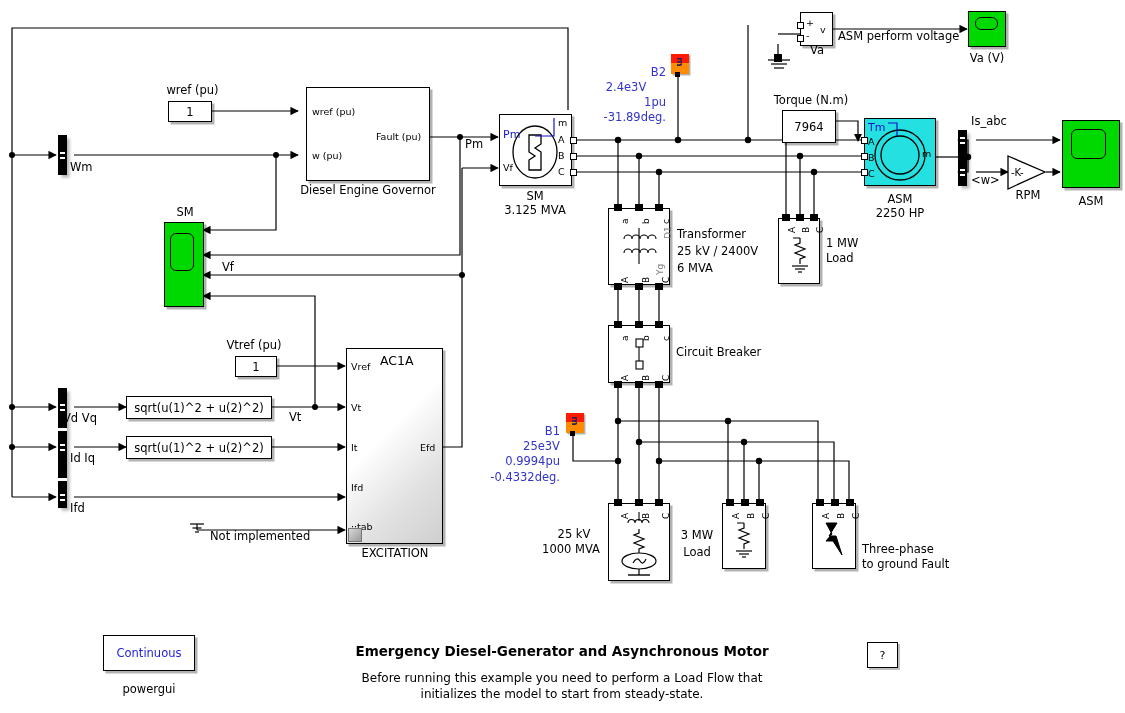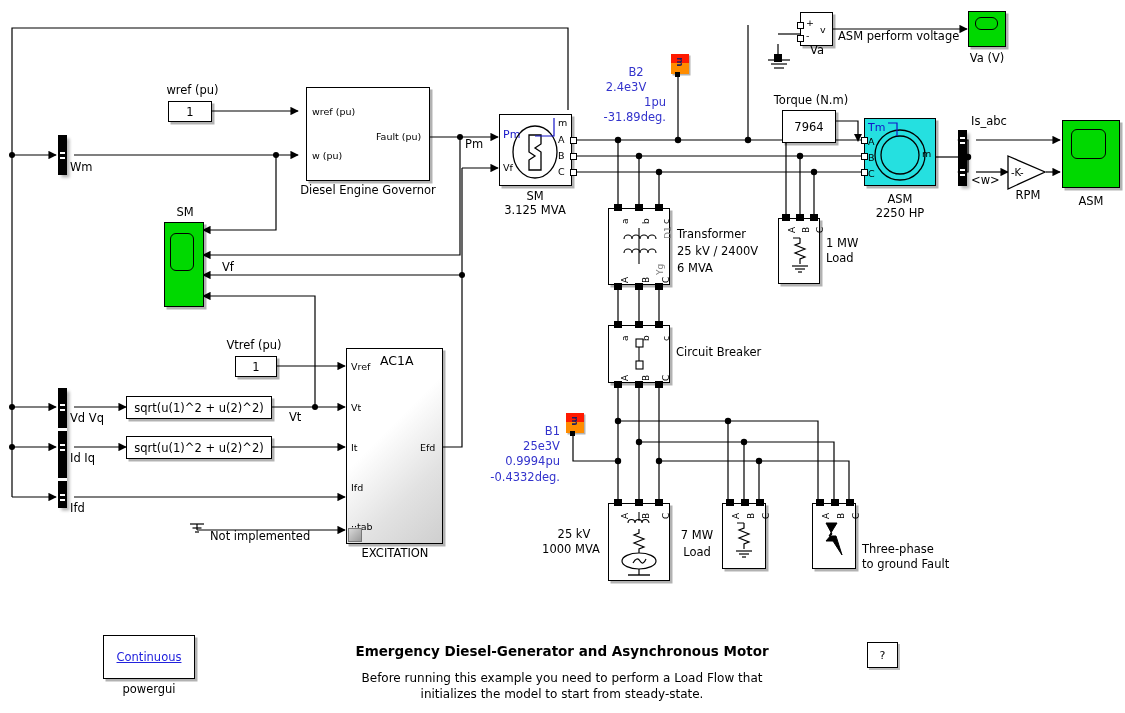--- a/index.html
+++ b/index.html
@@ -221,21 +221,21 @@
 <div style="position:absolute;left:570px;top:169px;width:5px;height:5px;border:1px solid #000;background:#fff;"></div>
 <div class="lbl c" style="left:505px;top:190px;width:60px;">SM</div>
 <div class="lbl c" style="left:495px;top:204px;width:80px;">3.125 MVA</div>
 
 <div class="meas" style="left:671px;top:54px;">
   <div class="top"></div>
     <div class="bot"></div>
   <div class="m">m</div>
 </div>
 <div style="position:absolute;left:675px;top:72px;width:5px;height:5px;background:#000;"></div>
-<div class="lbl blue" style="left:606px;top:66px;width:60px;text-align:center;">B2</div>
+<div class="lbl blue" style="left:606px;top:66px;width:60px;text-align:right;">B2</div>
 <div class="lbl blue" style="left:586px;top:81px;width:80px;text-align:center;">2.4e3V</div>
 <div class="lbl blue" style="left:586px;top:96px;width:80px;text-align:right;">1pu</div>
 <div class="lbl blue" style="left:576px;top:111px;width:90px;text-align:right;">-31.89deg.</div>
 
 <div class="blk" style="left:800px;top:12px;width:33px;height:34px;"></div>
 <div class="port" style="left:806px;top:17px;">+</div>
 <div class="port" style="left:806px;top:30px;">-</div>
 <div class="port" style="left:820px;top:24px;">v</div>
 <div style="position:absolute;left:797px;top:22px;width:5px;height:5px;border:1px solid #000;background:#fff;"></div>
 <div style="position:absolute;left:797px;top:35px;width:5px;height:5px;border:1px solid #000;background:#fff;"></div>
@@ -382,21 +382,21 @@
 <div class="vrot" style="left:761px;top:519px;">C</div>
 <svg style="position:absolute;left:722px;top:503px;width:44px;height:66px;">
   <path d="M 15 20 L 22 20 M 22 20 L 22 25 L 17 27 L 27 31 L 17 35 L 27 39 L 22 41 L 22 46" fill="none" stroke="#000" stroke-width="1.2"></path>
   <line x1="14" y1="48" x2="30" y2="48" stroke="#000" stroke-width="1.2"></line>
   <line x1="17" y1="51" x2="27" y2="51" stroke="#000" stroke-width="1.2"></line>
   <line x1="20" y1="54" x2="24" y2="54" stroke="#000" stroke-width="1.2"></line>
 </svg>
 <div style="position:absolute;left:726px;top:499px;width:8px;height:7px;background:#000;"></div>
 <div style="position:absolute;left:741px;top:499px;width:8px;height:7px;background:#000;"></div>
 <div style="position:absolute;left:756px;top:499px;width:8px;height:7px;background:#000;"></div>
-<div class="lbl c" style="left:676px;top:529px;width:42px;">7 MW</div>
+<div class="lbl c" style="left:676px;top:529px;width:42px;">3 MW</div>
 <div class="lbl c" style="left:676px;top:546px;width:42px;">Load</div>
 
 <div class="blk" style="left:812px;top:503px;width:44px;height:66px;"></div>
 <div class="vrot" style="left:821px;top:519px;">A</div>
 <div class="vrot" style="left:836px;top:519px;">B</div>
 <div class="vrot" style="left:851px;top:519px;">C</div>
 <svg style="position:absolute;left:812px;top:503px;width:44px;height:66px;">
   <path d="M 14 20 L 25 20 L 17 33 L 24 33 L 30 52 L 21 38 L 14 38 L 20 31 Z" fill="#000" stroke="#000" stroke-width="1"></path>
 </svg>
 <div style="position:absolute;left:816px;top:499px;width:8px;height:7px;background:#000;"></div>
@@ -407,21 +407,21 @@
 
 <div class="busbar" style="left:58px;top:388px;width:9px;height:120px;"></div>
 <div class="busnub" style="left:60px;top:404px;"></div>
 <div class="busnub" style="left:60px;top:409px;"></div>
 <div class="busnub" style="left:60px;top:444px;"></div>
 <div class="busnub" style="left:60px;top:449px;"></div>
 <div class="busnub" style="left:60px;top:494px;"></div>
 <div class="busnub" style="left:60px;top:499px;"></div>
 <div style="position:absolute;left:58px;top:428px;width:9px;height:3px;background:#fff;"></div>
 <div style="position:absolute;left:58px;top:478px;width:9px;height:3px;background:#fff;"></div>
-<div class="lbl" style="left:70px;top:412px;">Vd Vq</div>
+<div class="lbl" style="left:63px;top:412px;">Vd Vq</div>
 <div class="lbl" style="left:70px;top:452px;">Id Iq</div>
 <div class="lbl" style="left:70px;top:502px;">Ifd</div>
 
 <div class="valbox" style="left:126px;top:396px;width:146px;height:23px;font-size:11.5px;">sqrt(u(1)^2 + u(2)^2)</div>
 <div class="valbox" style="left:126px;top:436px;width:146px;height:23px;font-size:11.5px;">sqrt(u(1)^2 + u(2)^2)</div>
 <div class="lbl" style="left:289px;top:411px;">Vt</div>
 
 <div class="lbl c" style="left:218px;top:339px;width:72px;">Vtref (pu)</div>
 <div class="valbox" style="left:235px;top:356px;width:42px;height:21px;">1</div>
 
@@ -431,20 +431,20 @@
 <div class="port" style="left:351px;top:442px;">It</div>
 <div class="port" style="left:351px;top:482px;">Ifd</div>
 <div class="port" style="left:351px;top:521px;">··tab</div>
 <div class="port" style="left:420px;top:442px;">Efd</div>
 <div class="lbl" style="left:380px;top:354px;font-size:12.5px;">AC1A</div>
 <div class="lbl c" style="left:345px;top:547px;width:100px;">EXCITATION</div>
 <div style="position:absolute;left:348px;top:528px;width:12px;height:12px;
      background:linear-gradient(135deg,#d8d8d8,#9a9a9a);border:1px solid #777;"></div>
 <div class="lbl" style="left:210px;top:530px;">Not implemented</div>
 
-<div class="powerbox" style="left:103px;top:635px;width:92px;height:44px;text-decoration:underline;">Continuous</div>
+<div class="powerbox" style="left:103px;top:635px;width:92px;height:36px;">Continuous</div>
 <div class="lbl c" style="left:109px;top:683px;width:80px;">powergui</div>
 
 <div class="title" style="left:262px;top:643px;width:600px;">Emergency Diesel-Generator and Asynchronous Motor</div>
 <div class="subt" style="left:262px;top:670px;width:600px;">Before running this example you need to perform a Load Flow that</div>
 <div class="subt" style="left:262px;top:686px;width:600px;">initializes the model to start from steady-state.</div>
 
 <div class="helpbox" style="left:867px;top:642px;width:31px;height:26px;">?</div>
 
 </body></html>

